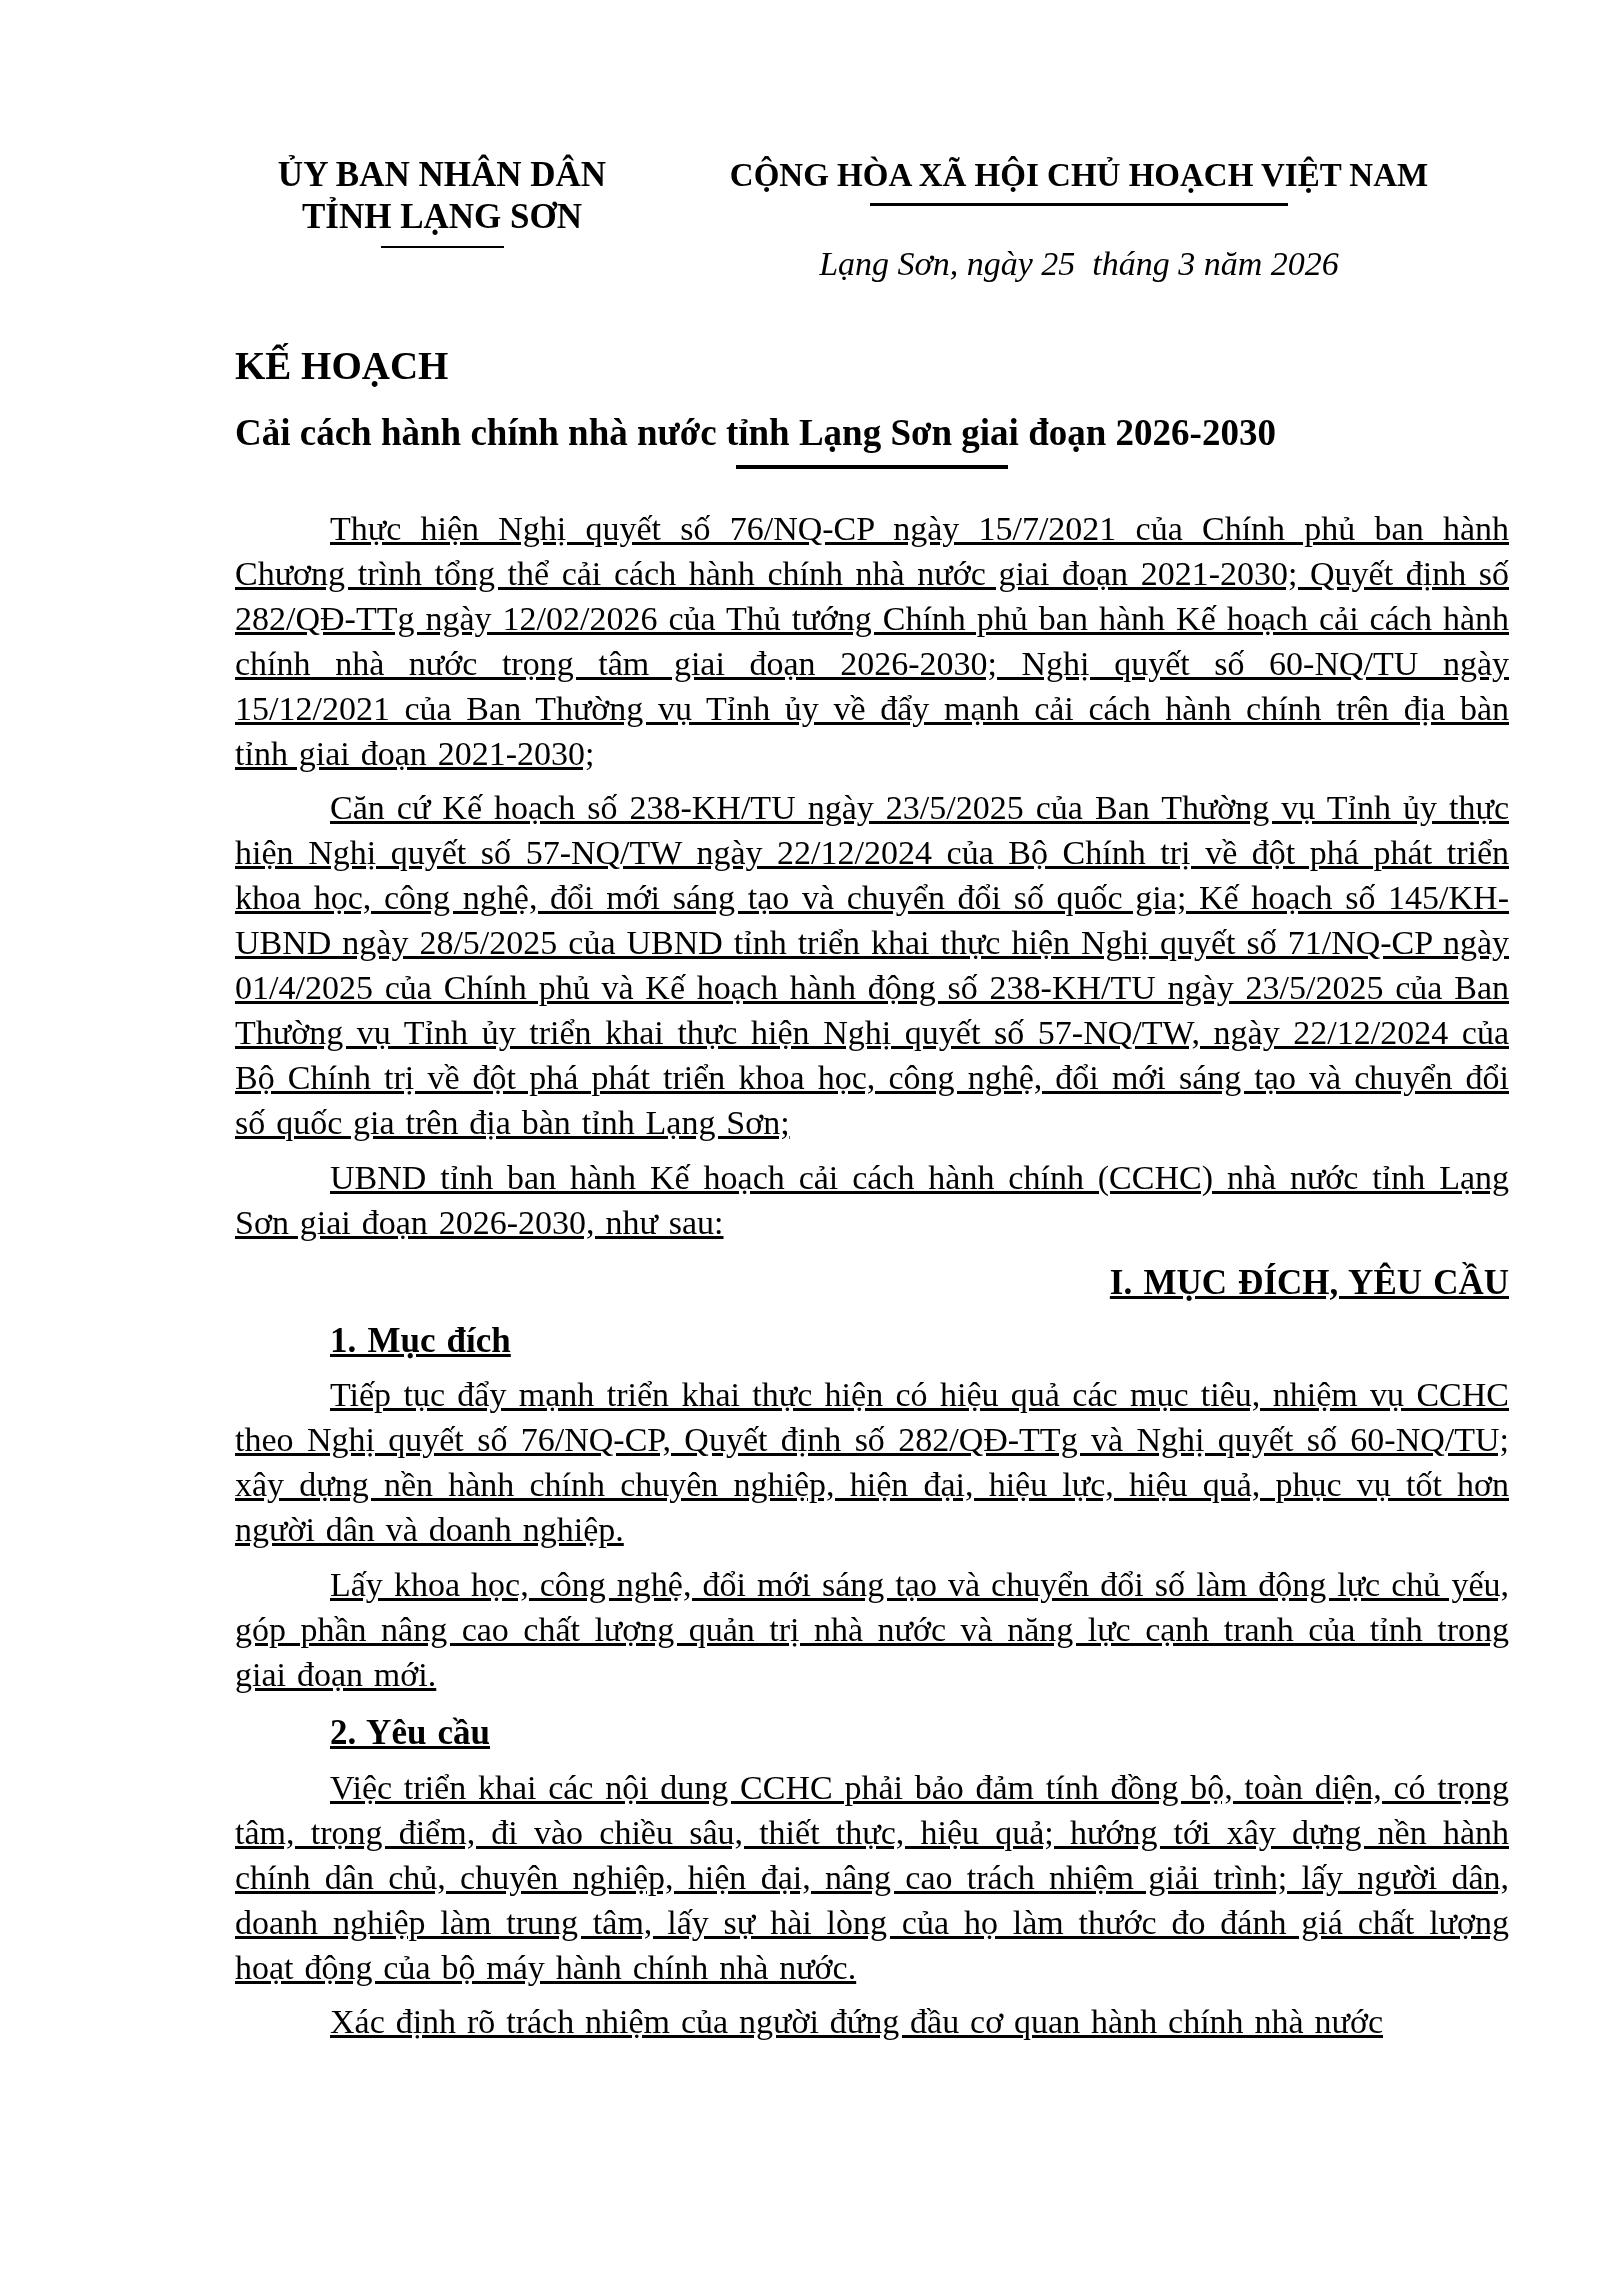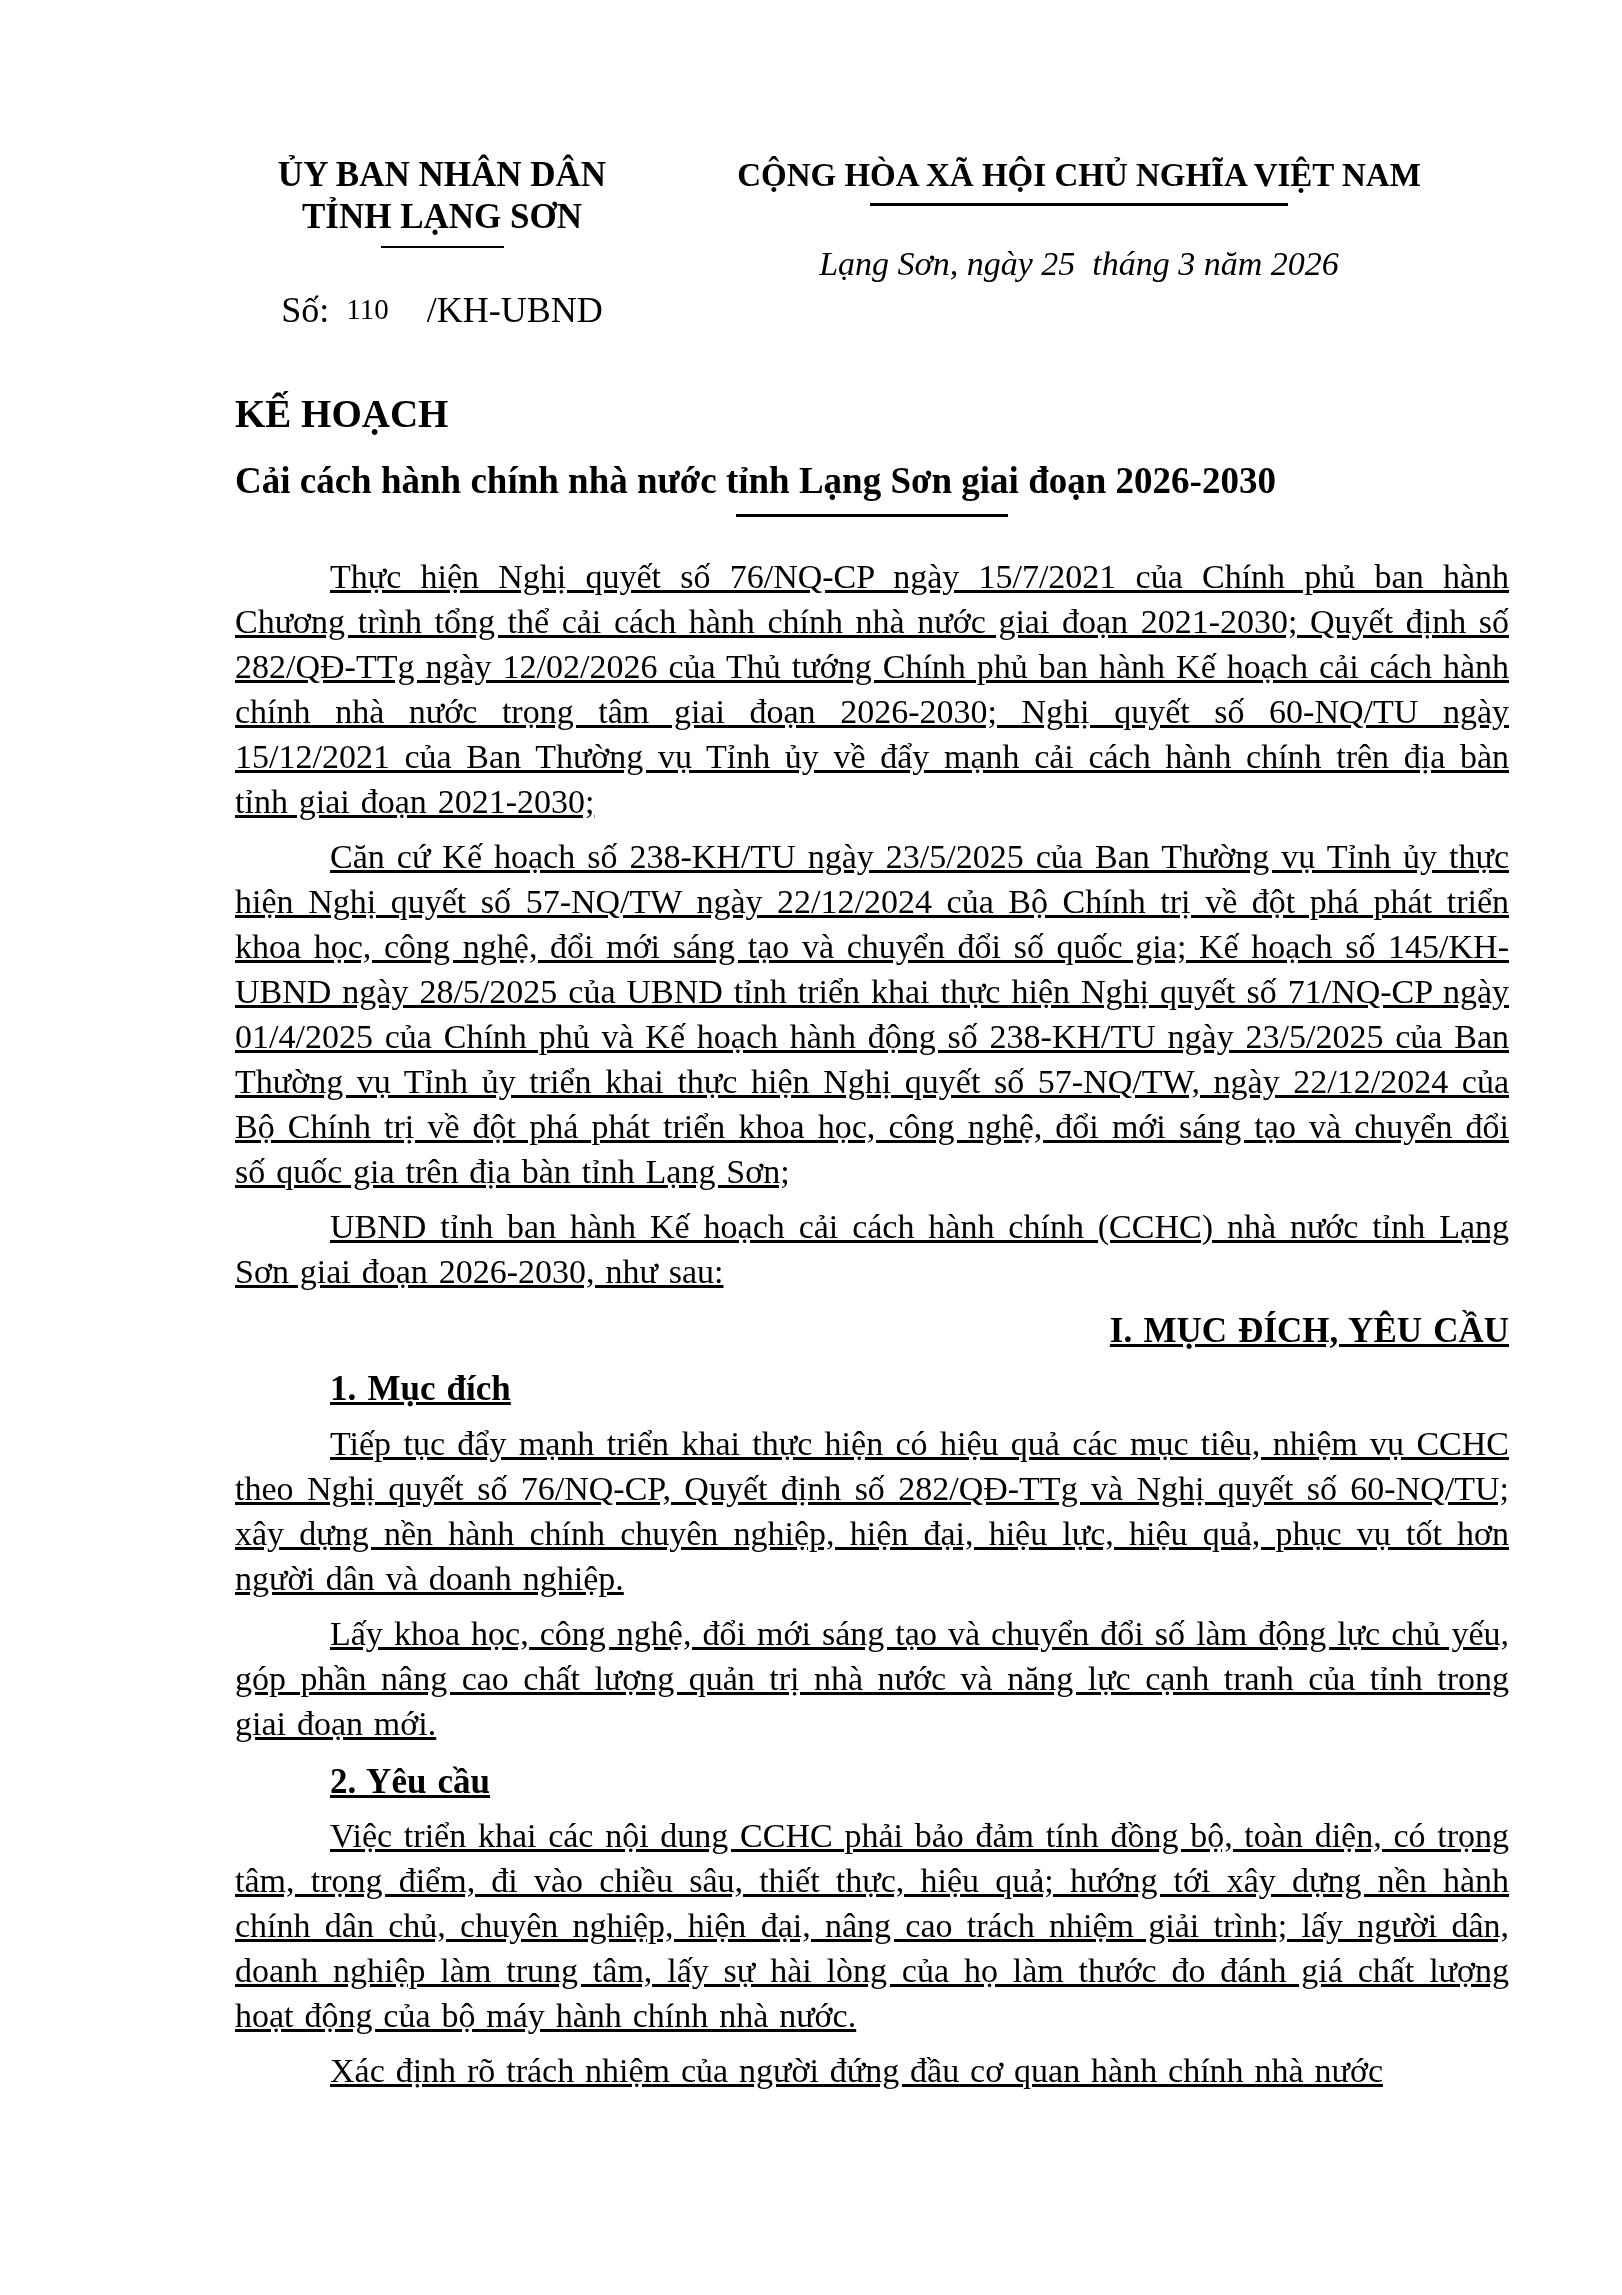--- a/index.html
+++ b/index.html
@@ -50,28 +50,23 @@
 </head>
 <body>
 
 <div class="page">
 
   <div class="header">
     <div class="header-left">
       <div class="org-line1">ỦY BAN NHÂN DÂN</div>
       <div class="org-line2">TỈNH LẠNG SƠN</div>
       <div class="rule rule-org"></div>
-      <div class="num-row">
-        <span>Số:</span>
-        <span class="num-value">110</span>
-        <span>/KH-UBND</span>
-      </div>
     </div>
     <div class="header-right">
-      <div class="nat-line1">CỘNG HÒA XÃ HỘI CHỦ NGHĨA VIỆT NAM</div>
+      <div class="nat-line1">CỘNG HÒA XÃ HỘI CHỦ HOẠCH VIỆT NAM</div>
       <div class="rule rule-nat"></div>
       <div class="date-row">Lạng Sơn, ngày 25  tháng 3 năm 2026</div>
     </div>
   </div>
 
   <div class="title-block">
     <div class="doc-title">KẾ HOẠCH</div>
     <div class="doc-subtitle">Cải cách hành chính nhà nước tỉnh Lạng Sơn giai đoạn 2026-2030</div>
     <div class="rule rule-title"></div>
   </div>

